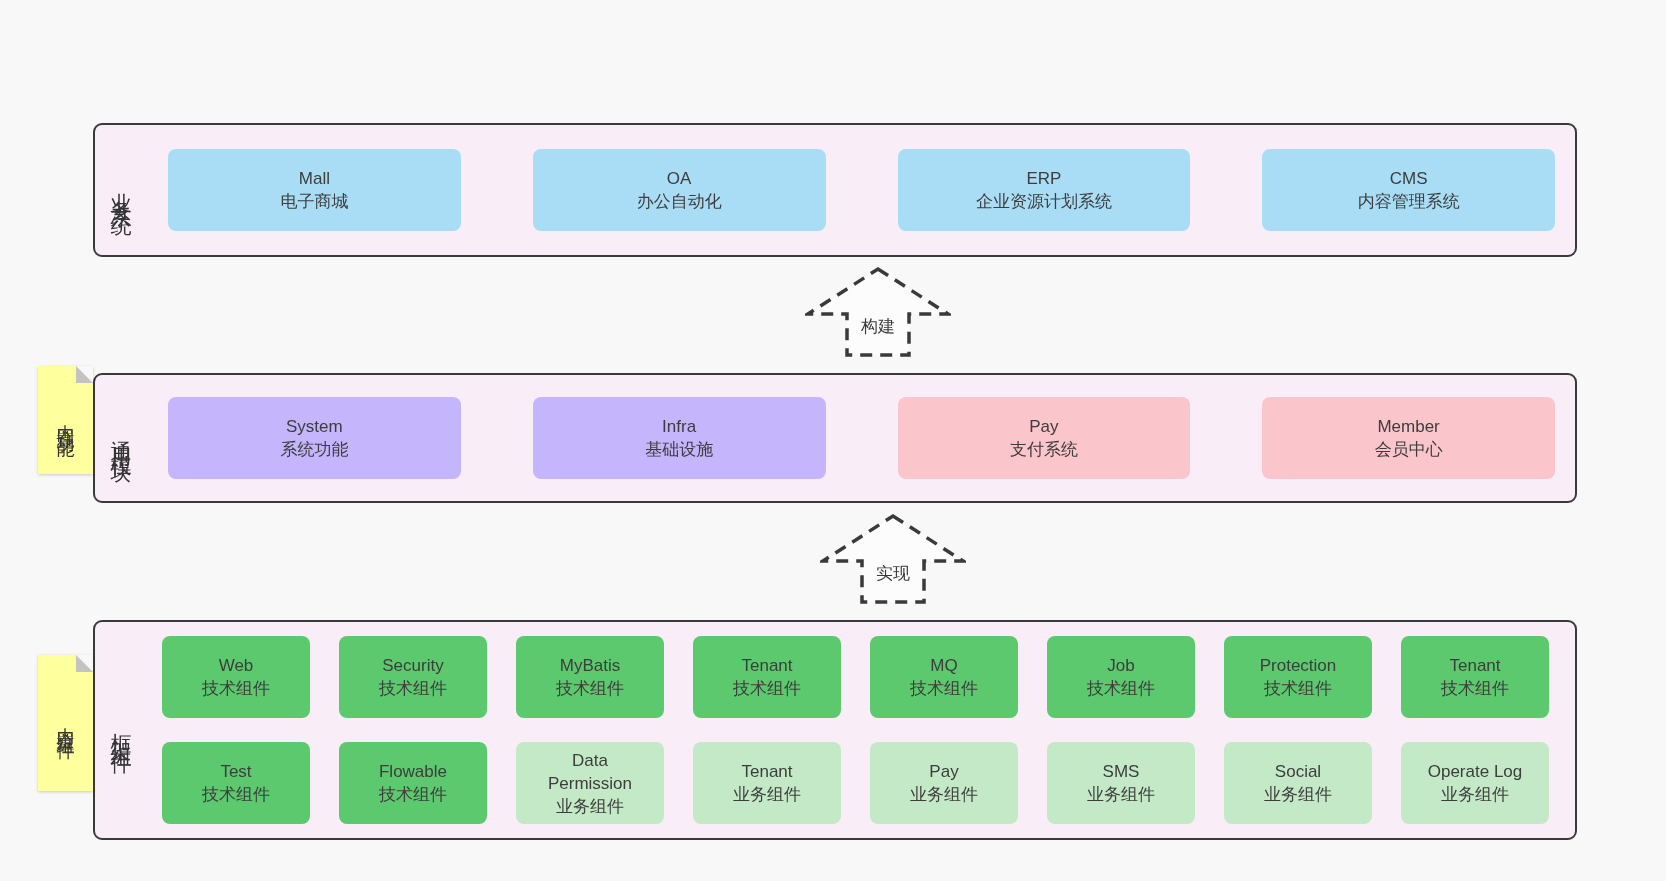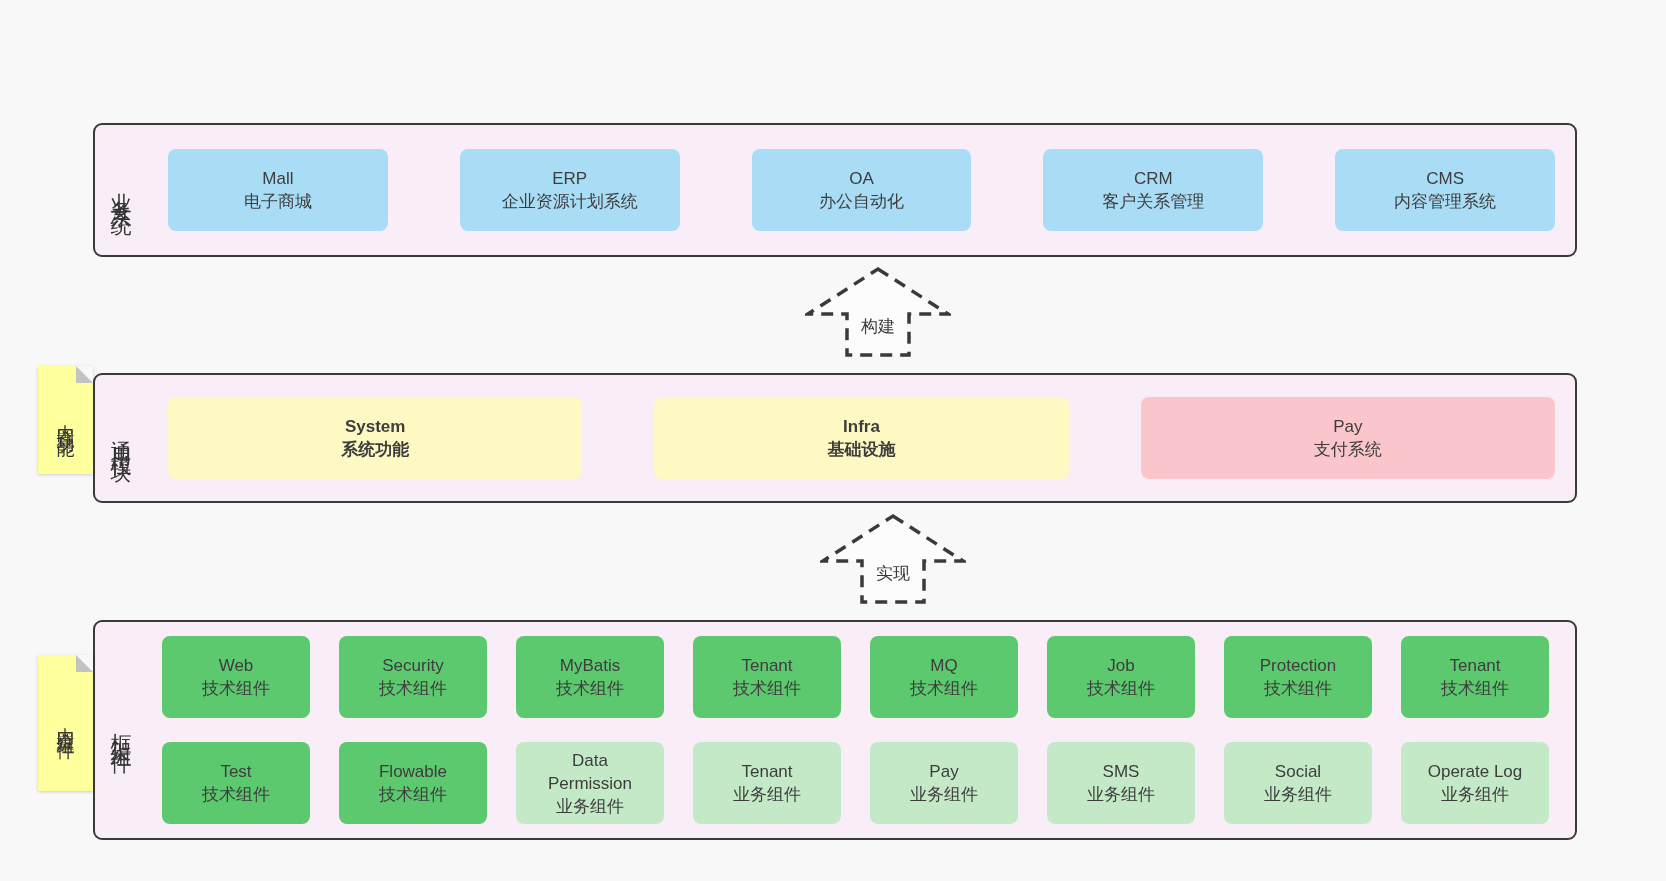--- a/index.html
+++ b/index.html
@@ -24,21 +24,21 @@
   .boxes{flex:1;display:flex;gap:72px;padding:0 20px 0 36px;}
   .band-3 .stack{flex:1;display:flex;flex-direction:column;gap:24px;padding:0 26px 0 30px;}
   .band-3 .boxes{gap:29px;padding:0;}
   .box{
     flex:1;height:82px;border-radius:8px;box-sizing:border-box;padding:0 14px;
     display:flex;flex-direction:column;align-items:center;justify-content:center;
     text-align:center;font-size:17px;line-height:23px;color:#3d3d3d;
   }
   .box span{display:block;}
   .blue{background:#a9ddf5;}
-  .red{background:#fef9c3;font-weight:bold;}
+  .red{background:#c4b5fd;}
   .pink{background:#fbc5cc;}
   .green{background:#5cc96e;}
   .lgreen{background:#c4e9c6;}
   .sticky{
     position:absolute;left:38px;width:55px;background:#feff9d;z-index:3;
     display:flex;align-items:center;justify-content:center;
     box-shadow:0 1px 3px rgba(0,0,0,.18);
   }
   .sticky-1{top:366px;height:108px;}
   .sticky-2{top:655px;height:136px;}
@@ -68,30 +68,26 @@
 <div class="canvas">
 
   <section class="band band-1">
     <div class="band-label">业务系统</div>
     <div class="boxes">
       <div class="box blue">
         <span>Mall</span>
         <span>电子商城</span>
       </div>
       <div class="box blue">
+        <span>OA</span>
+        <span>办公自动化</span>
+      </div>
+      <div class="box blue">
         <span>ERP</span>
         <span>企业资源计划系统</span>
-      </div>
-      <div class="box blue">
-        <span>OA</span>
-        <span>办公自动化</span>
-      </div>
-      <div class="box blue">
-        <span>CRM</span>
-        <span>客户关系管理</span>
       </div>
       <div class="box blue">
         <span>CMS</span>
         <span>内容管理系统</span>
       </div>
     </div>
   </section>
 
   <svg class="arrow arrow-1" viewBox="0 0 146 92">
     <polygon points="73,3 143,48 104,48 104,89 42,89 42,48 3,48"></polygon>
@@ -110,20 +106,24 @@
         <span>系统功能</span>
       </div>
       <div class="box red">
         <span>Infra</span>
         <span>基础设施</span>
       </div>
       <div class="box pink">
         <span>Pay</span>
         <span>支付系统</span>
       </div>
+      <div class="box pink">
+        <span>Member</span>
+        <span>会员中心</span>
+      </div>
     </div>
   </section>
 
   <svg class="arrow arrow-2" viewBox="0 0 146 92">
     <polygon points="73,3 143,48 104,48 104,89 42,89 42,48 3,48"></polygon>
     <text x="73" y="66">实现</text>
   </svg>
 
   <div class="sticky sticky-2">
     <span>内置组件</span>

